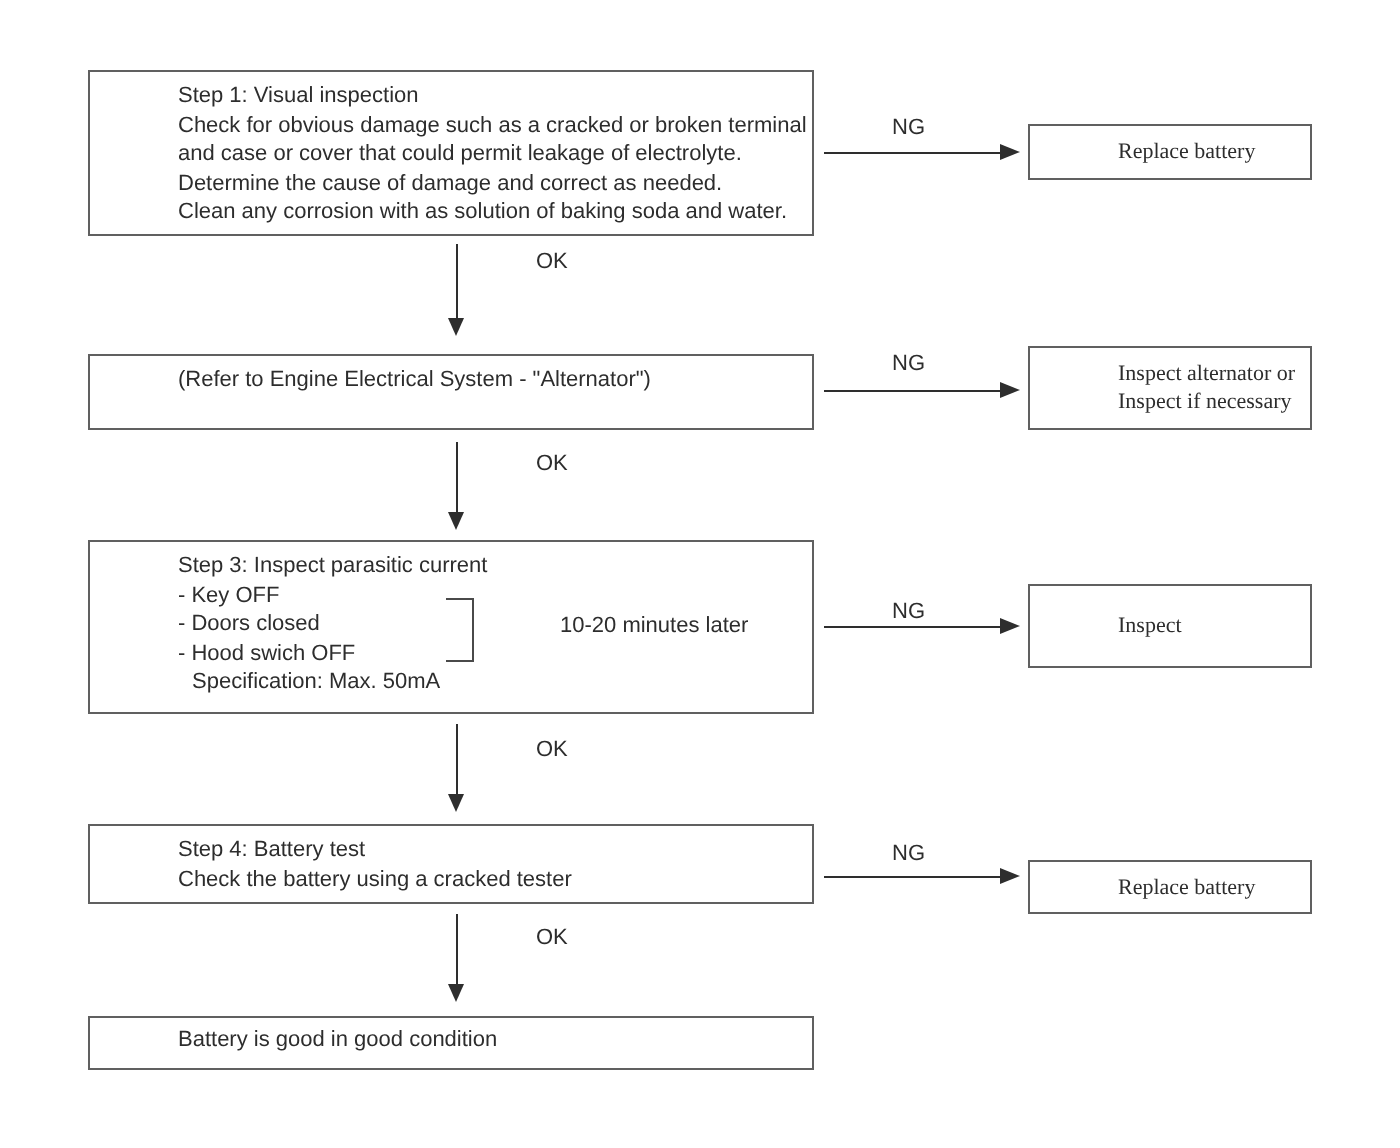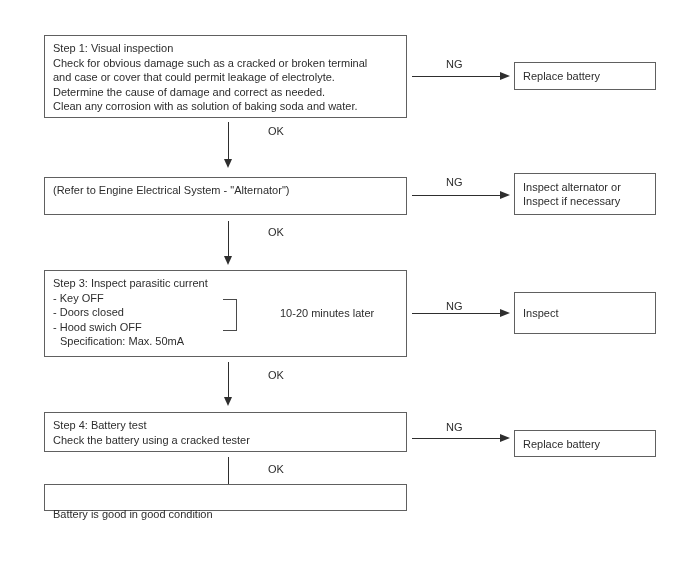--- a/index.html
+++ b/index.html
@@ -28,22 +28,23 @@
     width: 363px;
     padding: 5px 8px 0 8px;
   }
   .box.side {
     left: 514px;
     width: 142px;
     padding: 0 8px;
     display: flex;
     flex-direction: column;
     justify-content: center;
+    font-family: Liberation Serif, serif;
   }
-  .line { line-height: 14.5px; white-space: nowrap; }
+  .line { line-height: 14.5px; white-space: nowrap; margin-left: 36px; }
   .line.indent { padding-left: 7px; }
   .side .line { line-height: 14px; }
 
   .label {
     position: absolute;
     line-height: 12px;
     white-space: nowrap;
     margin-left: 32px;
   }
 
@@ -151,17 +152,17 @@
 
   <span class="label" style="left:414px;top:421px">NG</span>
   <div class="hconn" style="left:412px;top:438px;width:88px"></div>
   <div class="box side" style="top:430px;height:27px">
     <div class="line">Replace battery</div>
   </div>
 
   <div class="vconn" style="left:228px;top:457px;height:35px"></div>
   <span class="label" style="left:236px;top:463px">OK</span>
 
-  <div class="box main" style="top:484px;height:27px;padding-top:22px">
+  <div class="box main" style="top:508px;height:27px;padding-top:4px">
     <div class="line">Battery is good in good condition</div>
   </div>
 
 </div>
 
 </body></html>

